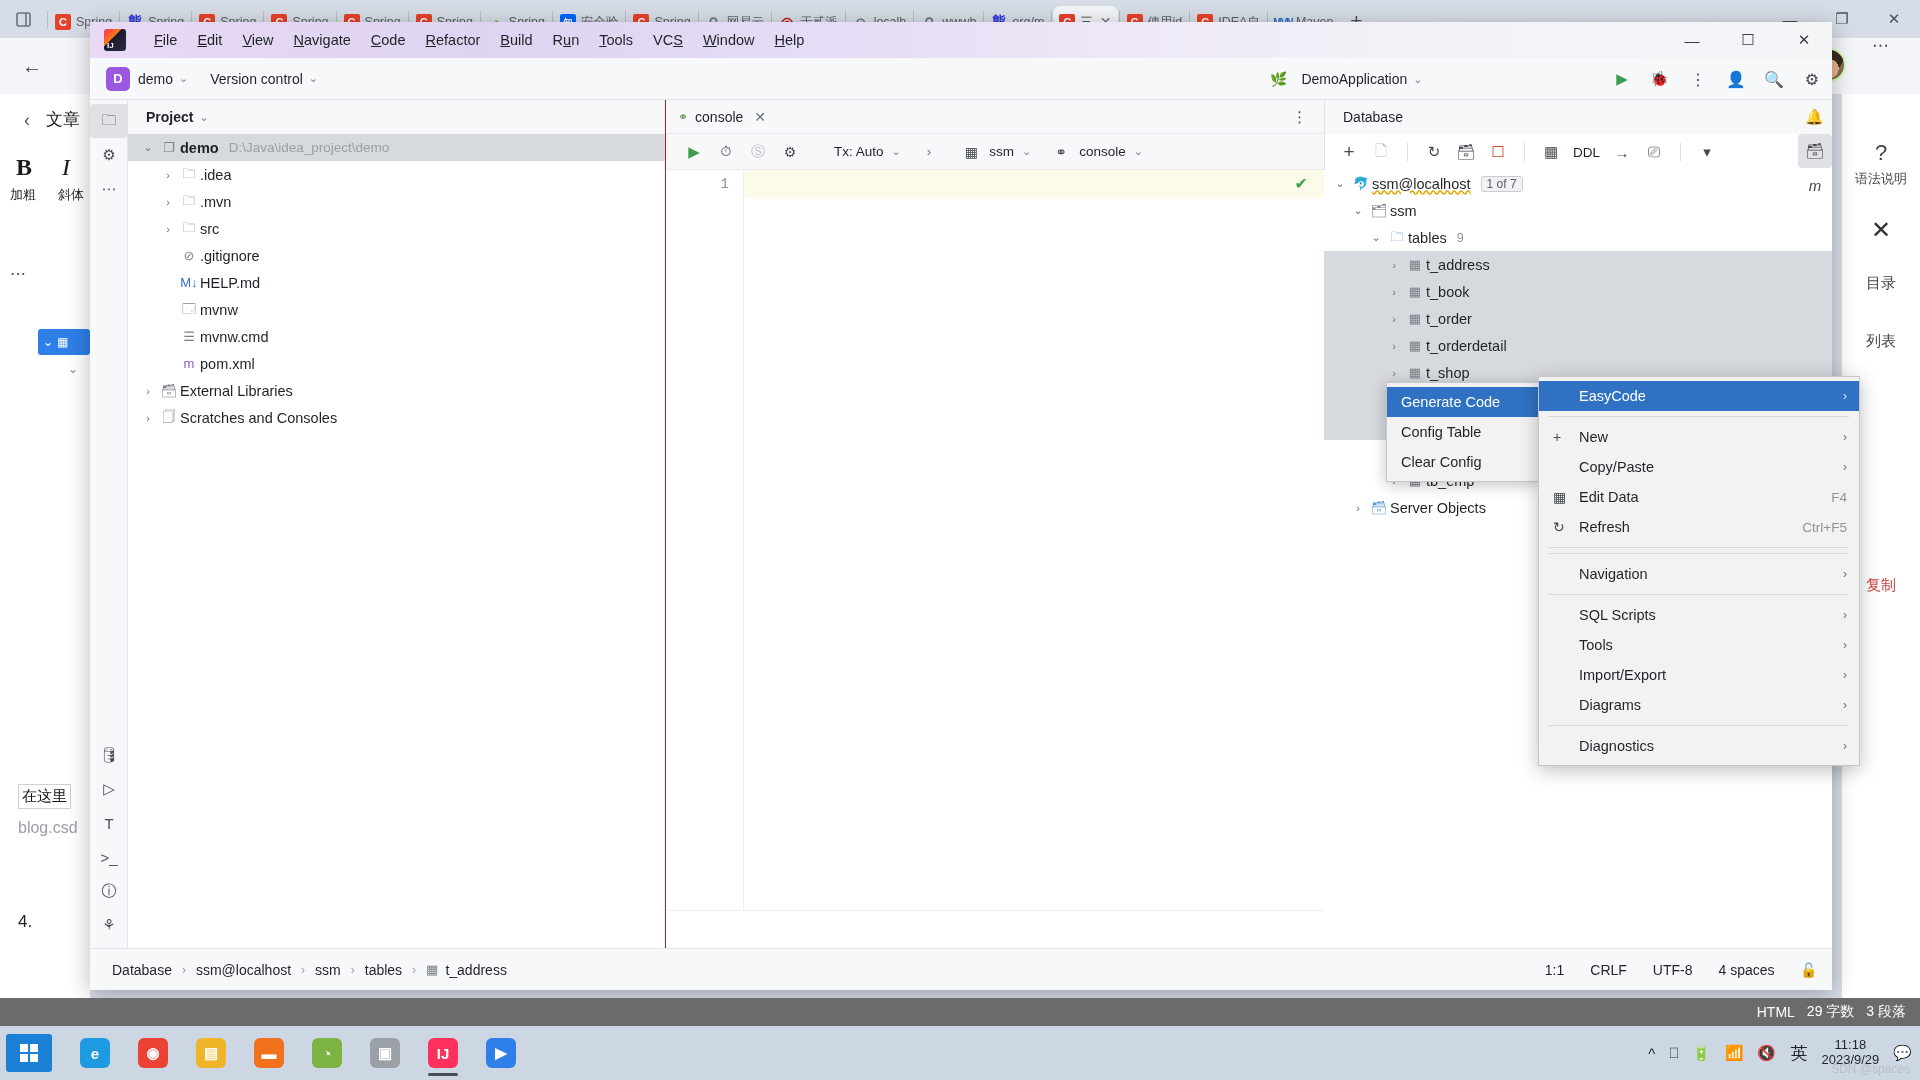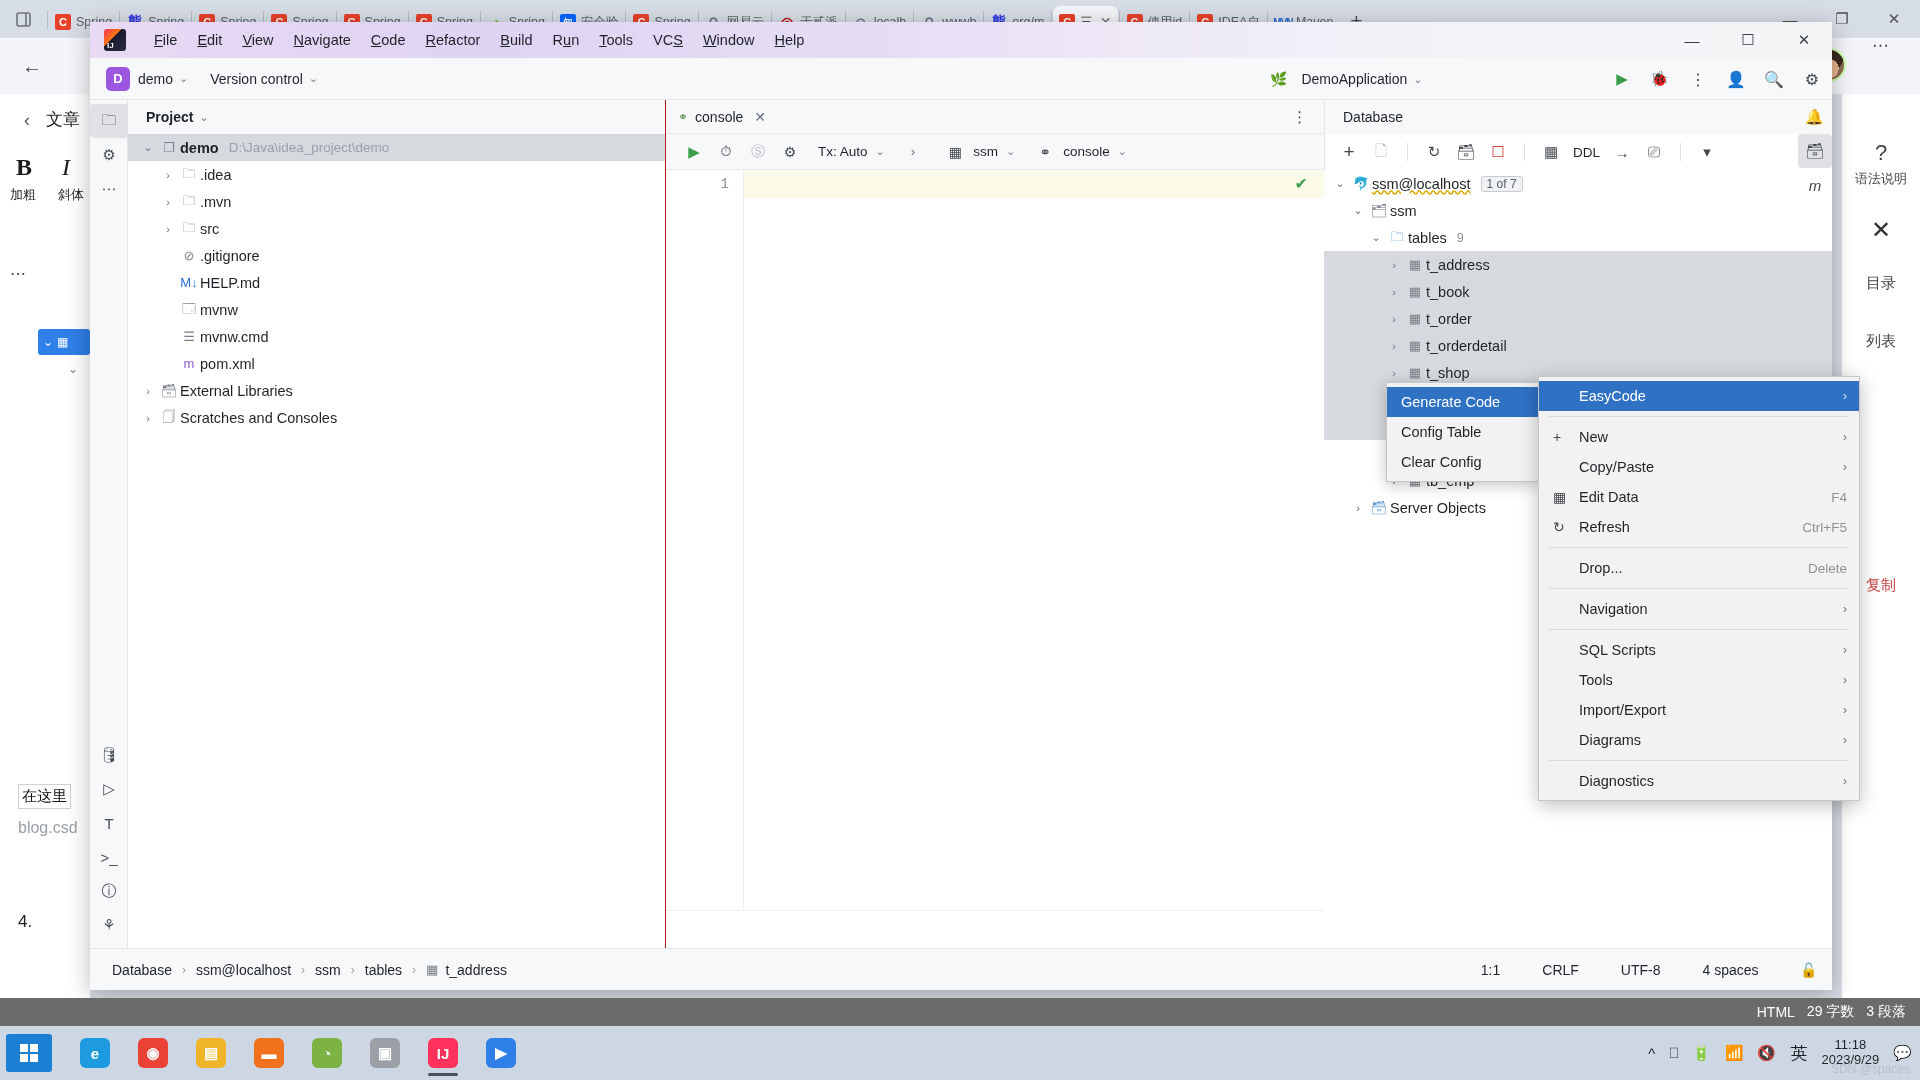--- a/index.html
+++ b/index.html
@@ -166,21 +166,21 @@
   .dbr-ic { width:34px; height:34px; display:flex; align-items:center; justify-content:center;
      font-size:15px; color:#44494f; }
   .dbr-ic.sel { background:#dfe1e5; border-radius:4px; }
 
   
   #idea-status { position:absolute; left:0; right:0; bottom:0; height:42px; background:#f7f8fa;
      border-top:1px solid #e2e4e8; display:flex; align-items:center; }
   #bc { display:flex; align-items:center; padding-left:22px; gap:0; }
   .bc-i { font-size:14px; color:#1f2328; }
   .bc-s { color:#9aa0a6; font-size:12px; margin:0 10px; }
-  #st-right { position:absolute; right:14px; display:flex; align-items:center; gap:42px; }
+  #st-right { position:absolute; right:14px; display:flex; align-items:center; gap:26px; }
   .st-t { font-size:14px; color:#1f2328; }
 
   
   #submenu-easycode { position:absolute; left:1386px; top:382px; width:155px;
      background:#f2f2f2; border:1px solid #c6c6c6; box-shadow:0 3px 14px rgba(0,0,0,.24); padding:4px 0; z-index:60;}
   .sm-item { height:30px; display:flex; align-items:center; padding-left:14px; font-size:14.5px; color:#1f2328; }
   .sm-item.sel { background:#2f72c4; color:#fff; }
 
   #ctx-menu { position:absolute; left:1538px; top:376px; width:322px;
      background:#f2f2f2; border:1px solid #c6c6c6; box-shadow:0 4px 18px rgba(0,0,0,.26); padding:4px 0; z-index:70;}
@@ -502,21 +502,21 @@
           <span>console</span>
           <span class="x">✕</span>
         </div>
         <div id="ed-kebab">⋮</div>
       </div>
       <div id="ed-toolbar">
         <span class="et-ic green">▶</span>
         <span class="et-ic">⏱</span>
         <span class="et-ic dim">Ⓢ</span>
         <span class="et-ic">⚙</span>
-        <span class="et-txt" style="margin-left:12px">Tx: Auto</span>
+        <span class="et-txt" style="margin-left:28px">Tx: Auto</span>
         <span class="caret">⌄</span>
         <span class="et-txt" style="margin-left:26px;color:#6b7280">›</span>
         <span class="et-ic" style="margin-left:22px">▦</span>
         <span class="et-txt">ssm</span>
         <span class="caret">⌄</span>
         <span class="et-ic" style="margin-left:14px">⚭</span>
         <span class="et-txt">console</span>
         <span class="caret">⌄</span>
       </div>
       <div id="gutter">
@@ -676,25 +676,20 @@
       <span class="cm-ic">▦</span>
       <span class="cm-label">Edit Data</span>
       <span class="cm-acc">F4</span>
     </div>
     <div class="cm-item">
       <span class="cm-ic">↻</span>
       <span class="cm-label">Refresh</span>
       <span class="cm-acc">Ctrl+F5</span>
     </div>
     <div class="cm-sep"></div>
-    <div class="cm-item">
-      <span class="cm-ic"></span>
-      <span class="cm-label">Drop...</span>
-      <span class="cm-acc">Delete</span>
-    </div>
     <div class="cm-sep"></div>
     <div class="cm-item">
       <span class="cm-ic"></span>
       <span class="cm-label">Navigation</span>
       <span class="cm-arrow">›</span>
     </div>
     <div class="cm-sep"></div>
     <div class="cm-item">
       <span class="cm-ic"></span>
       <span class="cm-label">SQL Scripts</span>

